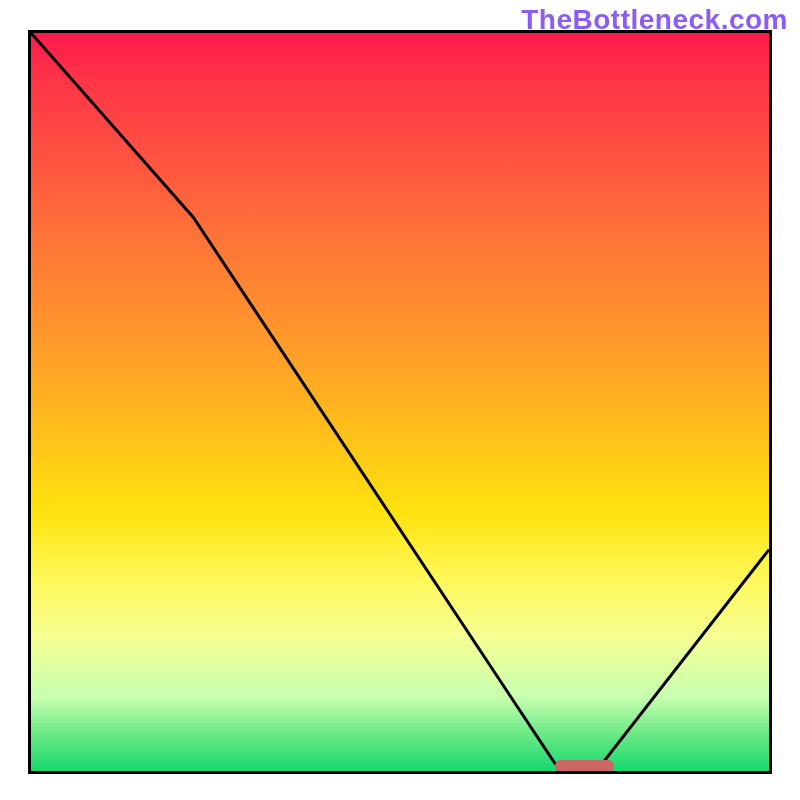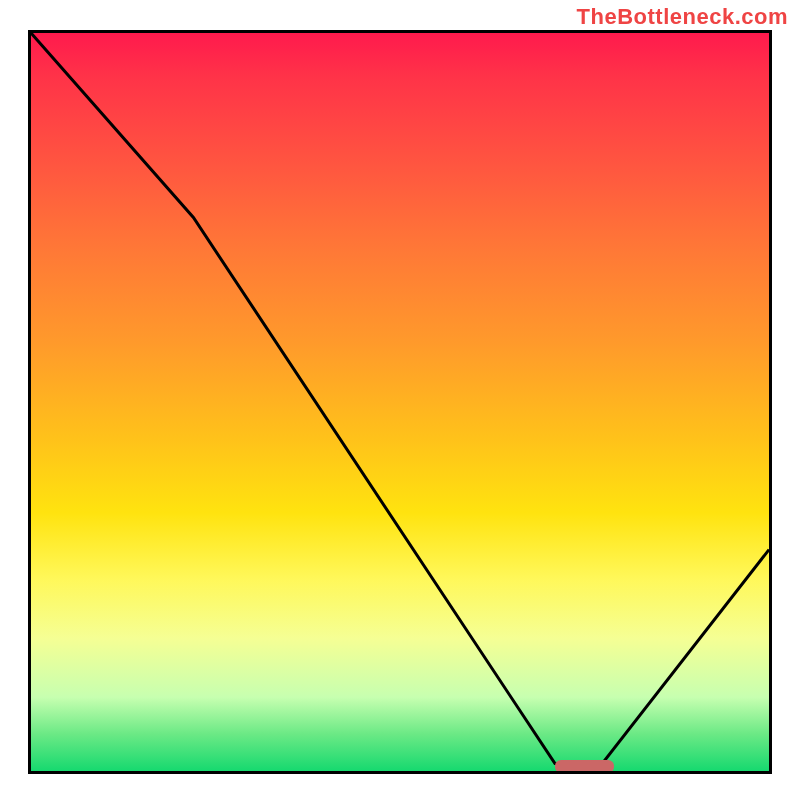--- a/index.html
+++ b/index.html
@@ -7,23 +7,23 @@
     padding: 0;
     width: 800px;
     height: 800px;
     background: #ffffff;
     font-family: Arial, Helvetica, sans-serif;
   }
   .watermark {
     position: absolute;
     top: 4px;
     right: 12px;
-    font-size: 22px;
+    font-size: 28px;
     font-weight: bold;
-    color: #ef4444;
+    color: #8b5cf6;
     letter-spacing: 0.5px;
   }
   .chart-frame {
     position: absolute;
     left: 28px;
     top: 30px;
     width: 744px;
     height: 744px;
     border: 3px solid #000;
     box-sizing: border-box;

